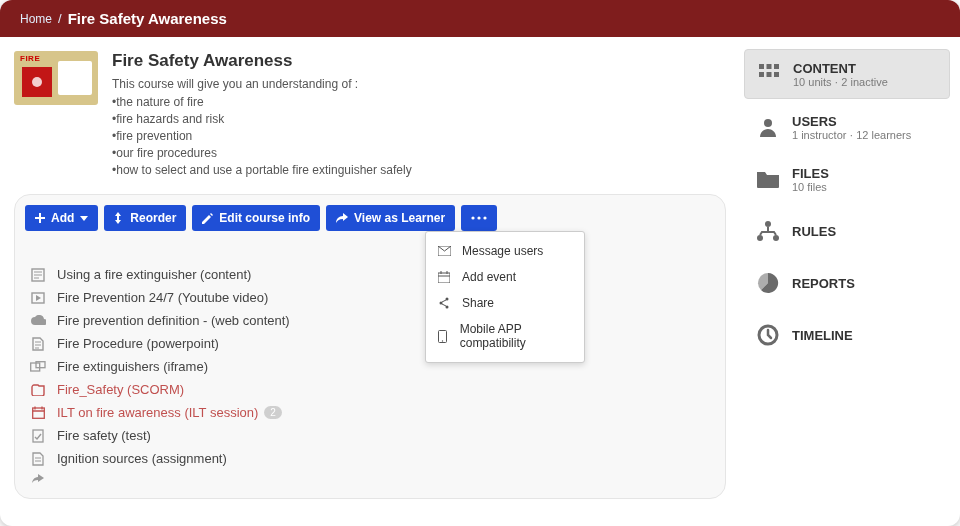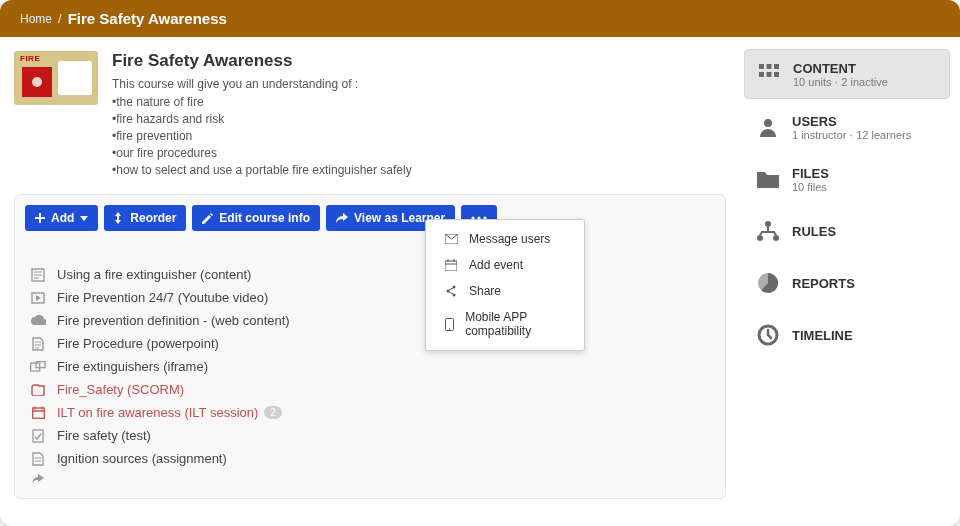--- a/index.html
+++ b/index.html
@@ -9,21 +9,21 @@
     font-size: 13px;
     background: #fff;
     color: #333;
     width: 960px;
     height: 526px;
     overflow: hidden;
     border-radius: 12px;
     box-shadow: 0 2px 8px rgba(0,0,0,0.25);
   }
   .breadcrumb {
-    background: #a16207;
+    background: #7f1d1d;
     color: #fff;
     padding: 10px 20px;
     display: flex;
     align-items: center;
   }
   .breadcrumb a {
     color: #e0ecfa;
     font-size: 12px;
     text-decoration: none;
   }
@@ -64,21 +64,21 @@
   }
   .course-info h1 {
     margin: 0 0 6px 0; font-size: 17px; color: #333; font-weight: bold;
   }
   .course-info .lead { color: #555; font-size: 12px; margin: 4px 0; }
   .course-info .bullet { color: #555; font-size: 12px; margin: 3px 0; }
 
   .toolbar-box {
     margin-top: 14px;
     border: 1px solid #e5e5e5;
-    border-radius: 6px;
+    border-radius: 16px;
     background: #f8f8f8;
     padding: 10px;
     position: relative;
   }
   .btnrow { display: flex; gap: 6px; flex-wrap: wrap; }
   .btn {
     background: #1f4fd6;
     color: #fff;
     border: none;
     border-radius: 3px;
@@ -87,27 +87,27 @@
     font-weight: bold;
     display: inline-flex; align-items: center;
     cursor: pointer;
   }
   .btn .ic { margin-right: 6px; display: inline-flex; }
   .btn.icon-only .ic { margin-right: 0; }
   .btn .caret { margin-left: 6px; }
 
   .dropdown {
     position: absolute;
-    top: 24px;
+    top: 36px;
     left: 410px;
     background: #fff;
     border: 1px solid #ccc;
     border-radius: 3px;
     box-shadow: 0 2px 6px rgba(0,0,0,0.15);
-    padding: 6px 7px;
+    padding: 6px 0;
     width: 160px;
     z-index: 5;
   }
   .dropdown .item {
     padding: 6px 12px;
     font-size: 12px;
     color: #333;
     display: flex;
     align-items: center;
     cursor: pointer;

